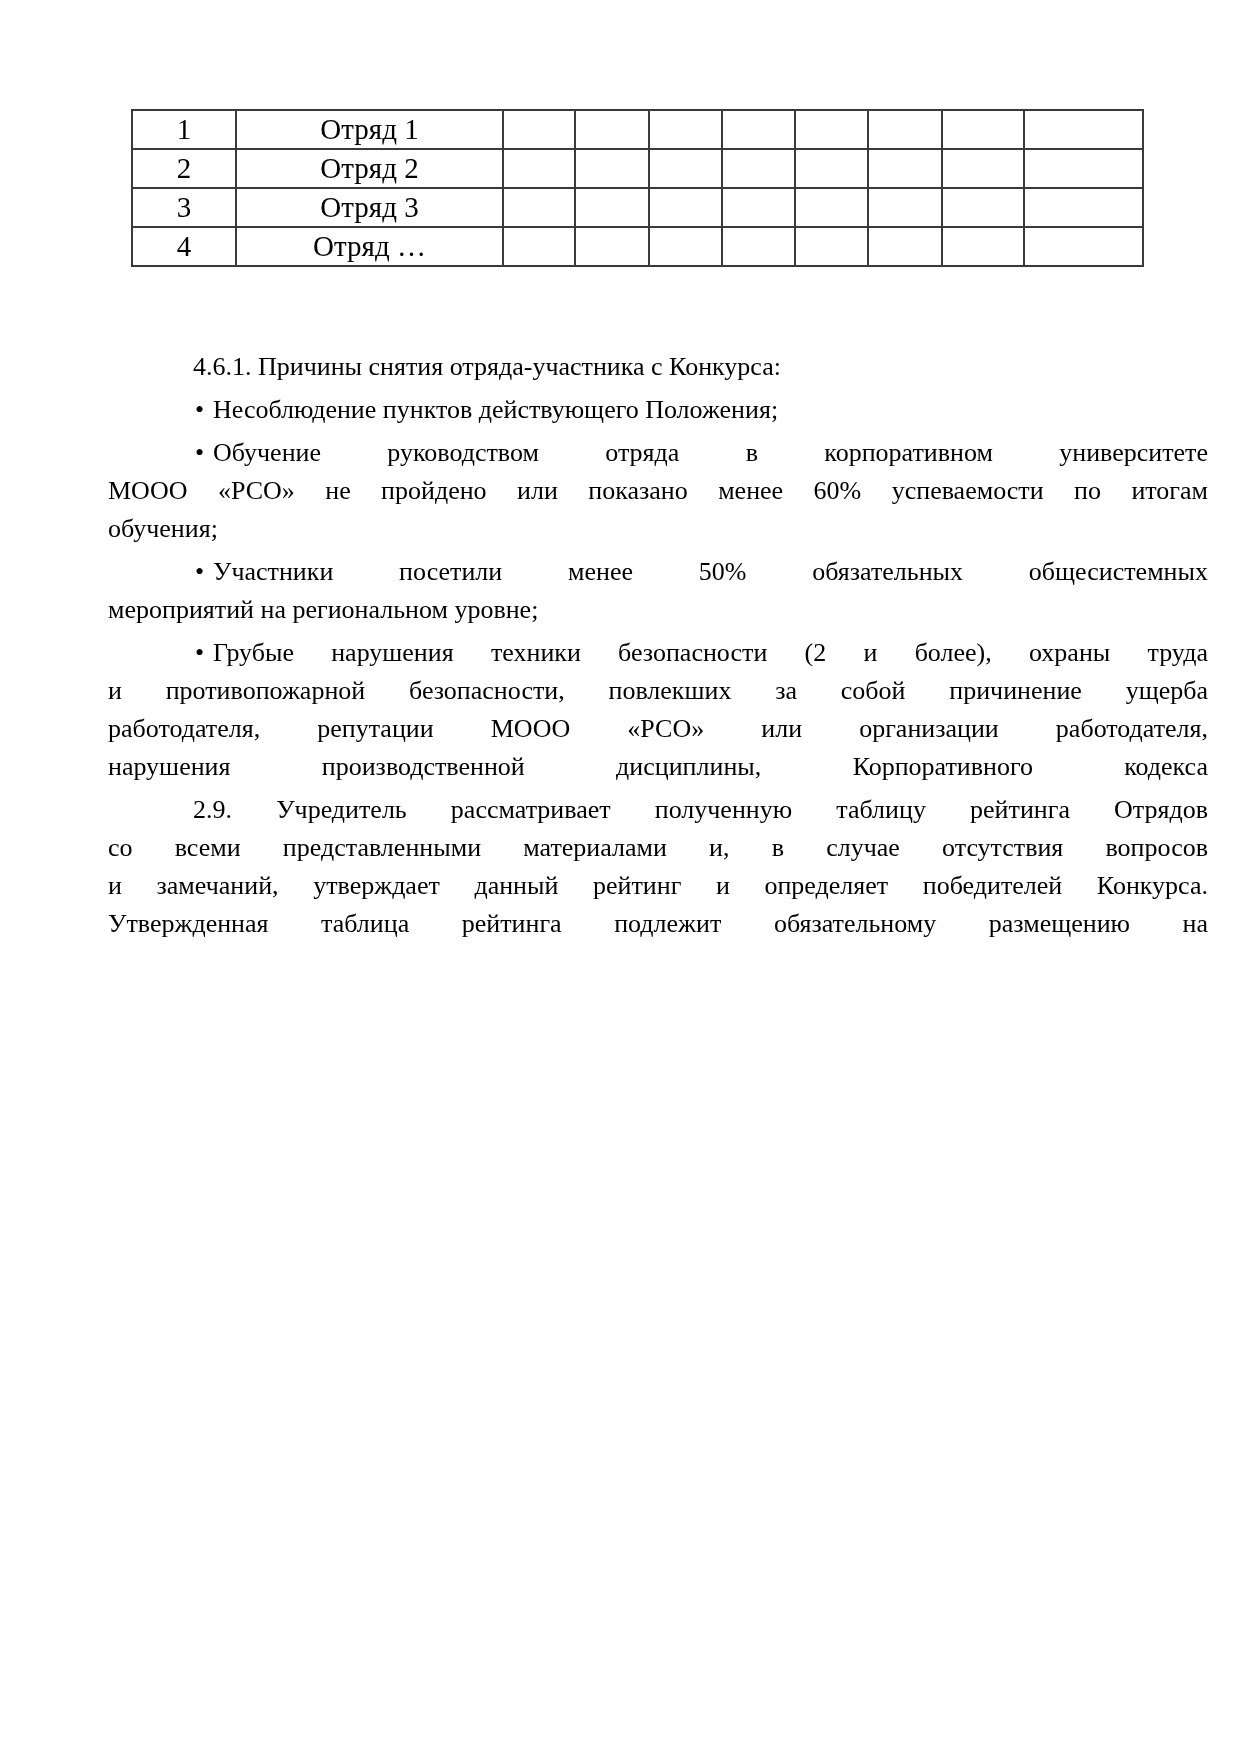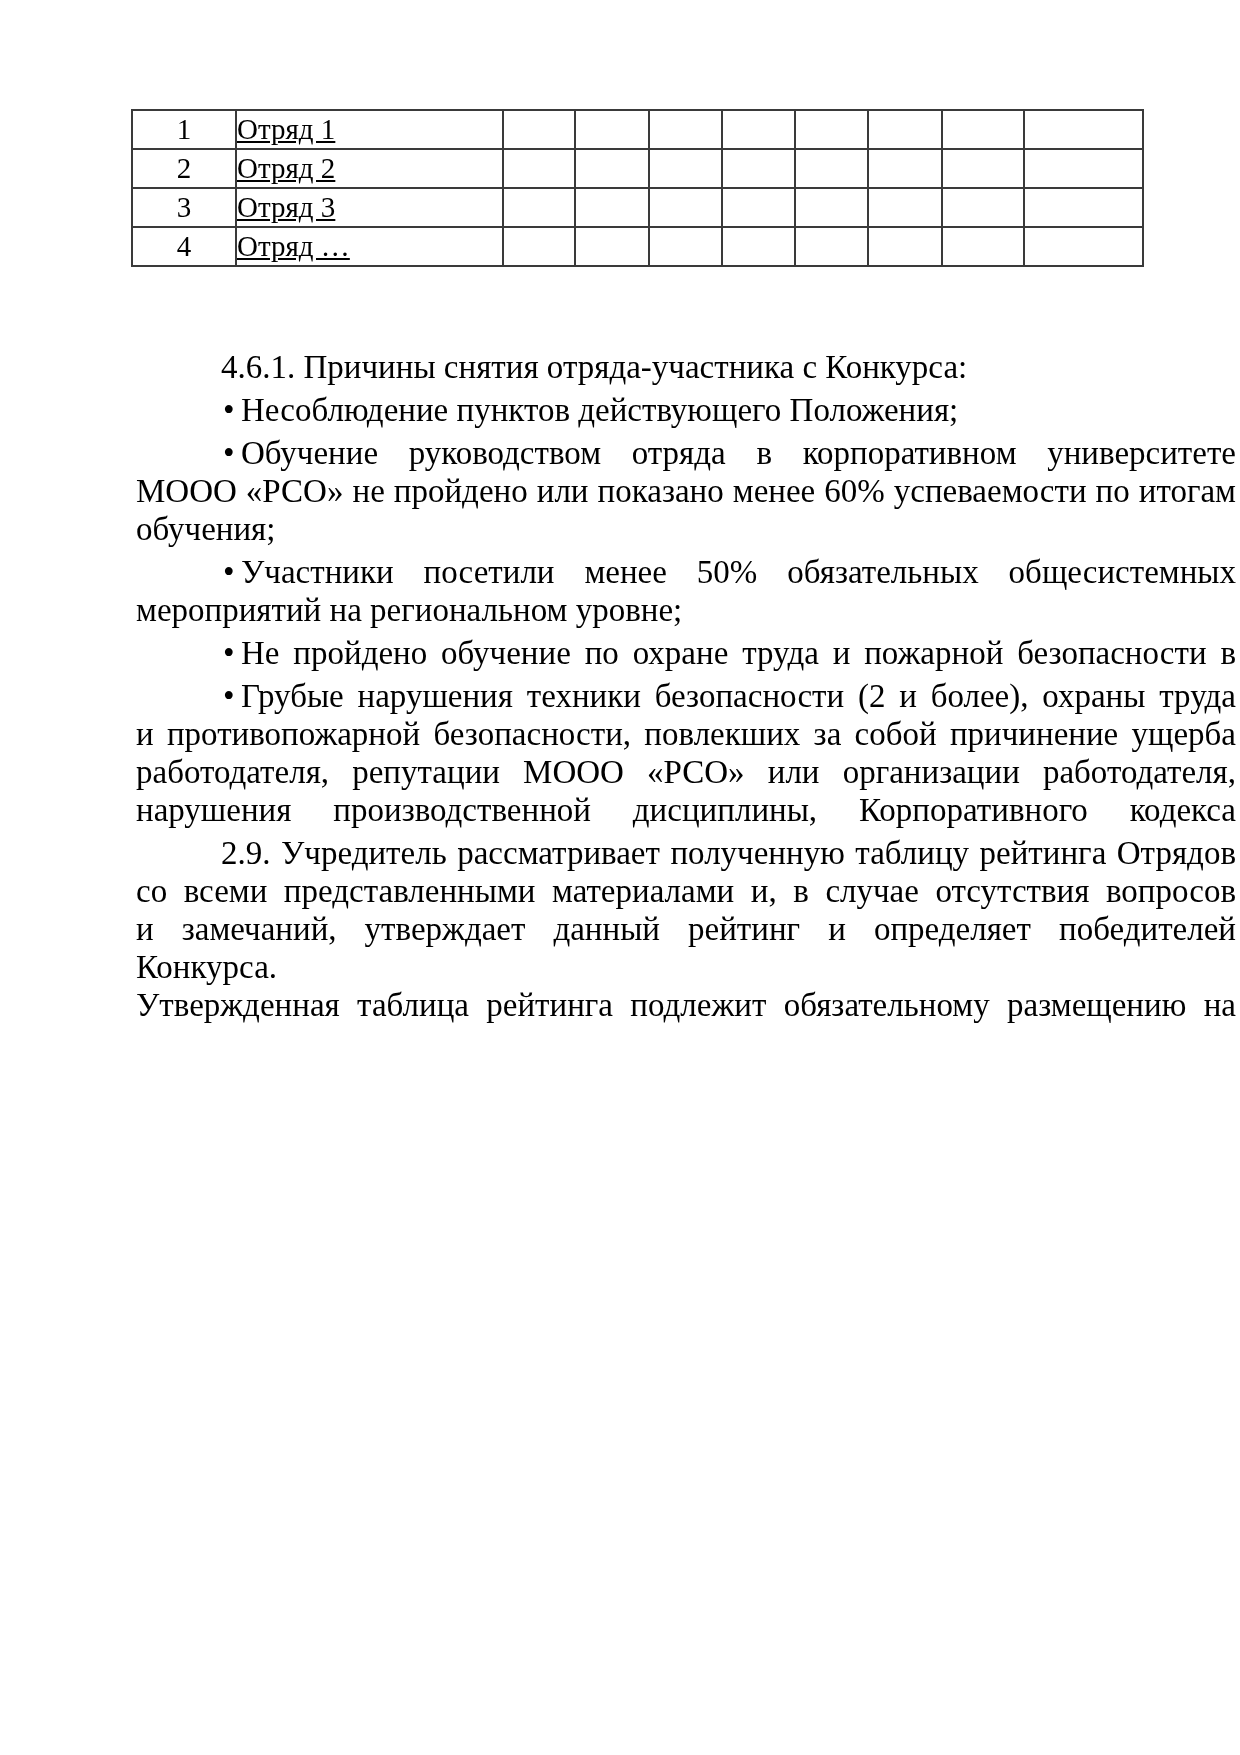--- a/index.html
+++ b/index.html
@@ -20,26 +20,26 @@
     font-size: 29px;
   }
   table.rating td {
     border: 2px solid #3a3a3a;
     height: 37px;
     padding: 0;
     vertical-align: middle;
     overflow: hidden;
   }
   td.num-cell  { text-align: center; }
-  td.name-cell { text-align: left; padding-left: 44px; text-decoration: underline; }
+  td.name-cell { text-align: center; padding-left: 44px; }
 
   
   .doc-text {
     position: absolute; left: 108px; top: 348px; width: 1100px;
-    font-size: 33px; line-height: 38px; margin-left: 28px;
+    font-size: 26px; line-height: 38px;
   }
   .para { margin: 0 0 5px 0; }
   .line { text-align: justify; text-align-last: justify; }
   .line.endline { text-align: left; text-align-last: left; }
   .line.num-indent { text-indent: 85px; }
   .line.bullet-line { padding-left: 87px; }
   .bullet-marker { display: inline-block; width: 18px; }
 </style>
 </head>
 <body>
@@ -126,21 +126,20 @@
       <div class="line">МООО «РСО» не пройдено или показано менее 60% успеваемости по итогам</div>
       <div class="line endline">обучения;</div>
     </div>
 
     <div class="para">
       <div class="line bullet-line"><span class="bullet-marker">•</span><span>Участники посетили менее 50% обязательных общесистемных</span></div>
       <div class="line endline">мероприятий на региональном уровне;</div>
     </div>
 
     <div class="para">
-      <div class="line bullet-line"><span class="bullet-marker">•</span><span>Не пройдено обучение по охране труда и пожарной безопасности в</span></div>
     </div>
 
     <div class="para">
       <div class="line bullet-line"><span class="bullet-marker">•</span><span>Грубые нарушения техники безопасности (2 и более), охраны труда</span></div>
       <div class="line">и противопожарной безопасности, повлекших за собой причинение ущерба</div>
       <div class="line">работодателя, репутации МООО «РСО» или организации работодателя,</div>
       <div class="line">нарушения производственной дисциплины, Корпоративного кодекса</div>
     </div>
 
     <div class="para">

